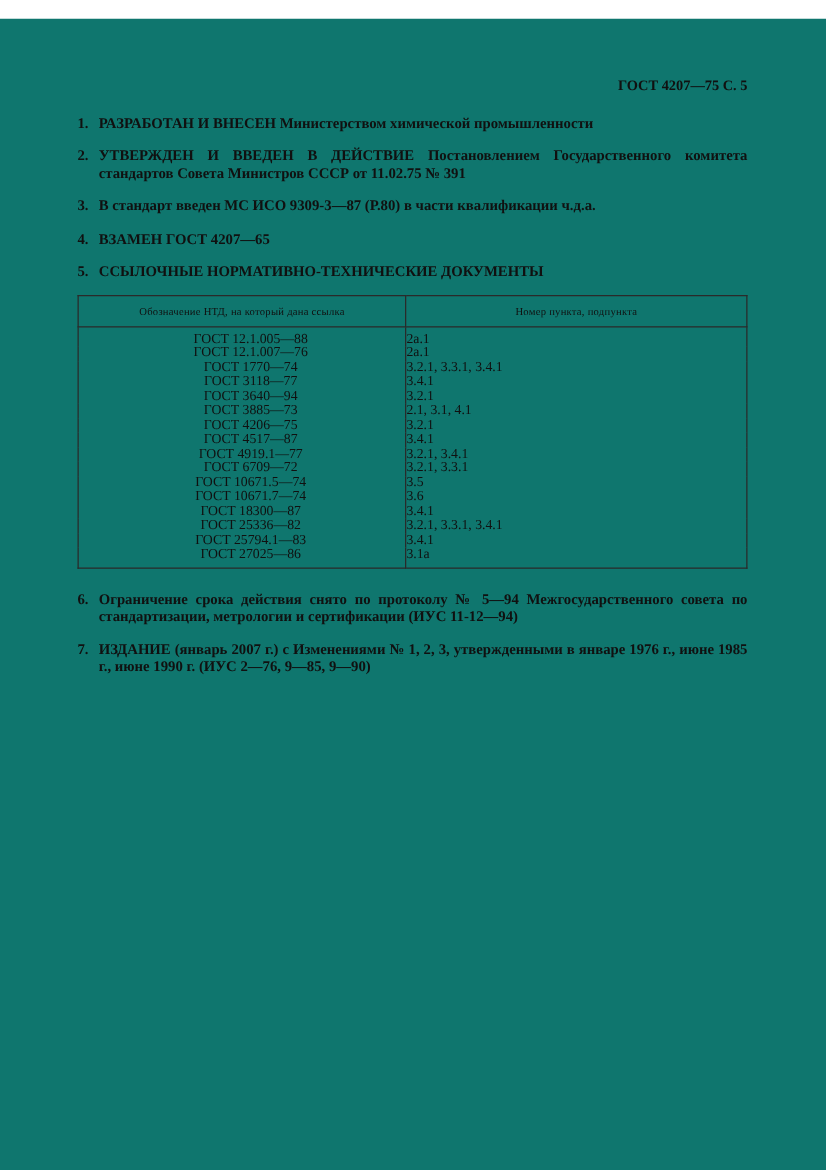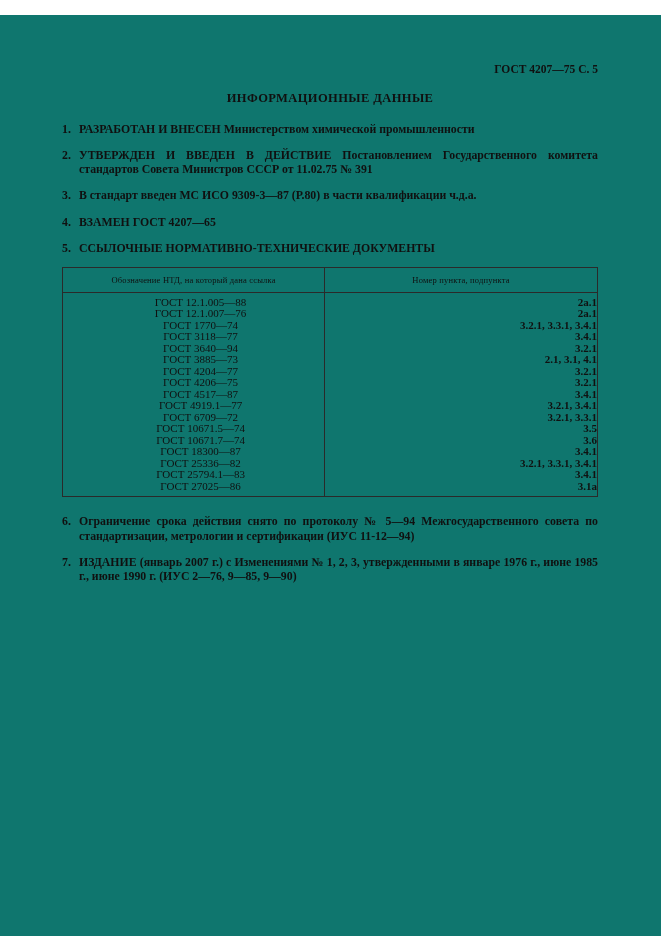--- a/index.html
+++ b/index.html
@@ -66,36 +66,35 @@
   .ntd-table td {
     font-size: 11px;
     line-height: 11.5px;
     vertical-align: top;
   }
   .ntd-table tbody tr:first-child td { padding-top: 4px; }
   .ntd-table tbody tr:last-child td { border-bottom: 1px solid #2a2a2a; padding-bottom: 4px; }
   .ntd-table col.col1 { width: 49%; }
   .ntd-table col.col2 { width: 51%; }
   td.c1 { padding-left: 14px; text-align: center; }
-  td.c2 { text-align: right; font-weight: bold; }
+  td.c2 { text-align: left; }
   .bottom-strip {
     position: absolute;
     left: 0; bottom: 0;
     width: 100%; height: 14px;
     background: #d3d3d3;
   }
 </style>
 </head>
 <body>
 
 <div class="page">
 
   <div class="header-right">ГОСТ 4207—75 С. 5</div>
 
-  <div class="title">ИНФОРМАЦИОННЫЕ ДАННЫЕ</div>
 
   <div class="item">
     <span class="num">1.</span>
     <span>РАЗРАБОТАН И ВНЕСЕН Министерством химической промышленности</span>
   </div>
 
   <div class="item">
     <span class="num">2.</span>
     <span>УТВЕРЖДЕН И ВВЕДЕН В ДЕЙСТВИЕ Постановлением Государственного комитета стандартов Совета Министров СССР от 11.02.75 № 391</span>
   </div>
@@ -145,24 +144,20 @@
         </tr>
       <tr>
           <td class="c1">ГОСТ 3640—94</td>
           <td class="c2">3.2.1</td>
         </tr>
       <tr>
           <td class="c1">ГОСТ 3885—73</td>
           <td class="c2">2.1, 3.1, 4.1</td>
         </tr>
       <tr>
-          <td class="c1">ГОСТ 4204—77</td>
-          <td class="c2">3.2.1</td>
-        </tr>
-      <tr>
           <td class="c1">ГОСТ 4206—75</td>
           <td class="c2">3.2.1</td>
         </tr>
       <tr>
           <td class="c1">ГОСТ 4517—87</td>
           <td class="c2">3.4.1</td>
         </tr>
       <tr>
           <td class="c1">ГОСТ 4919.1—77</td>
           <td class="c2">3.2.1, 3.4.1</td>

